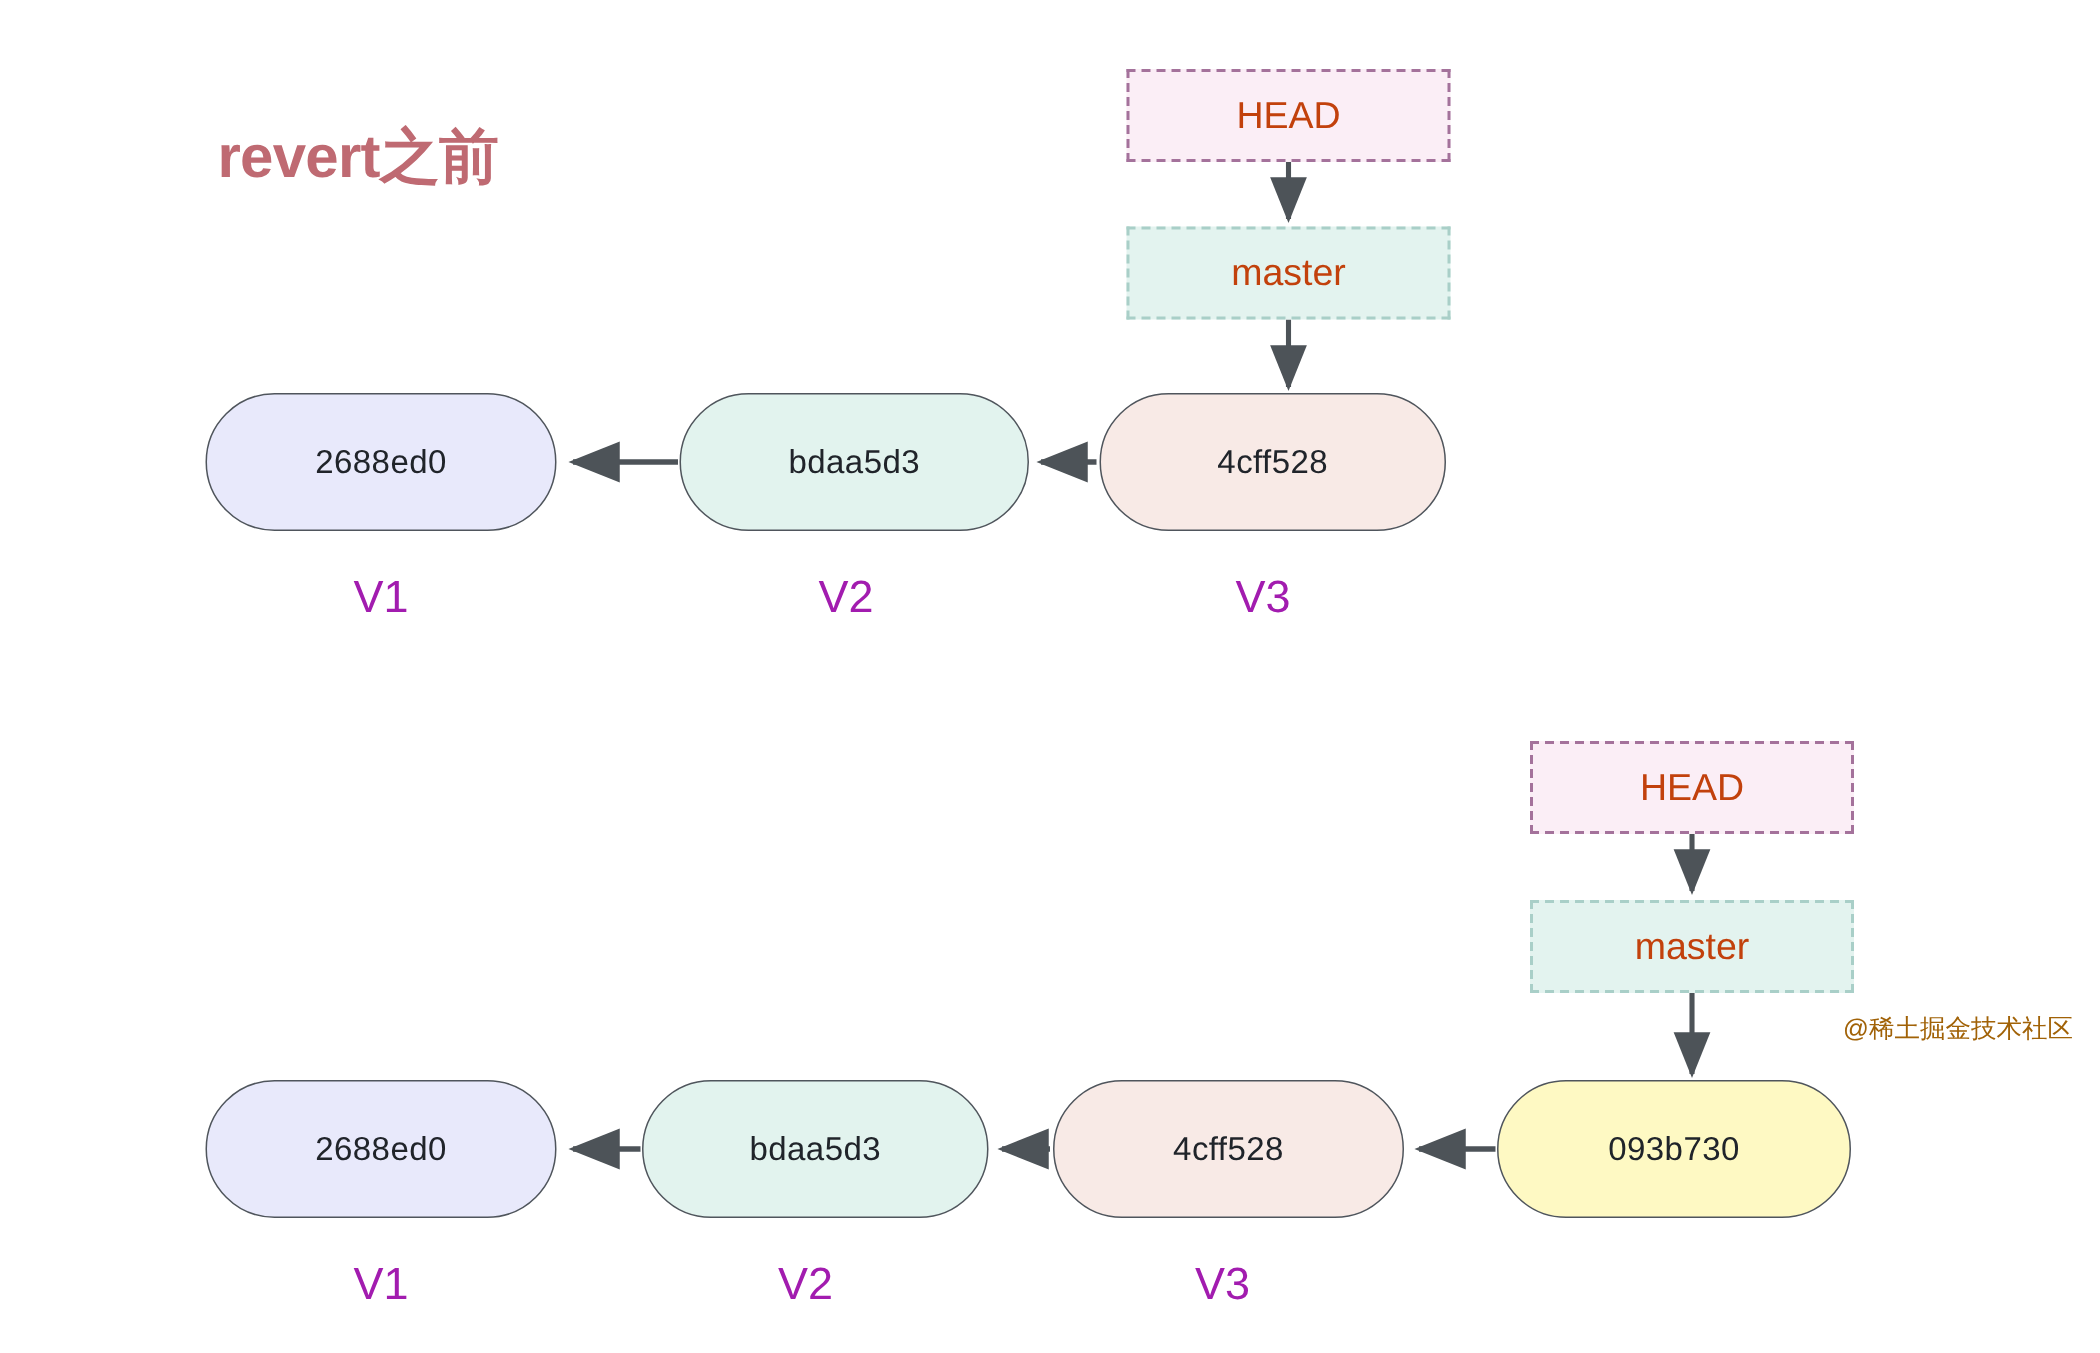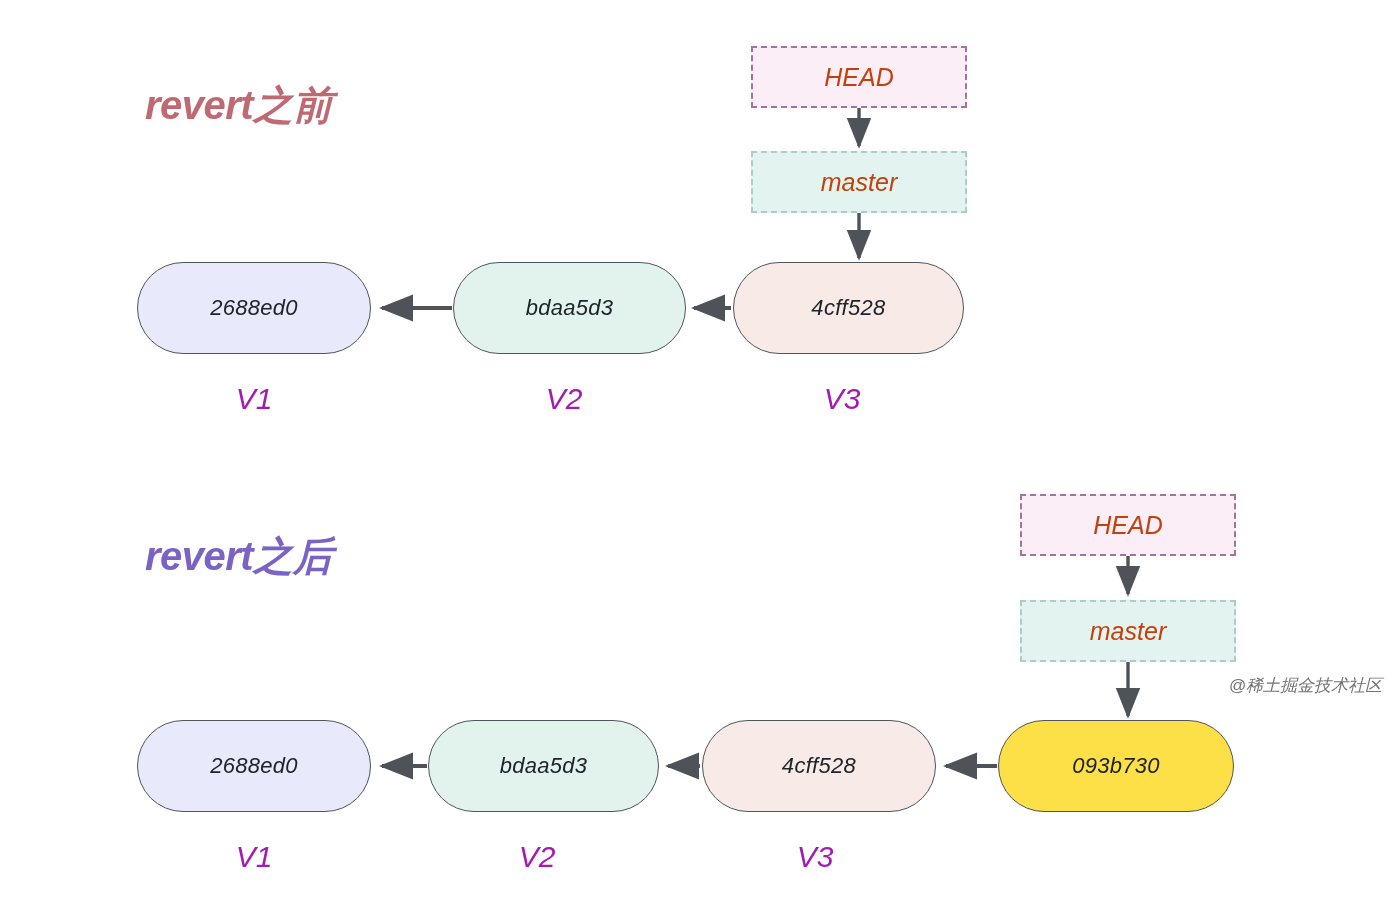--- a/index.html
+++ b/index.html
@@ -15,21 +15,20 @@
     overflow: hidden;
     font-family: "Liberation Sans", "DejaVu Sans", sans-serif;
     -webkit-font-smoothing: antialiased;
   }
 
   #canvas {
     position: absolute;
     inset: 0;
     width: 1400px;
     height: 711px;
-    font-style: italic;
   }
 
   
   .section-title {
     position: absolute;
     font-size: 40px;
     font-weight: 700;
     letter-spacing: -0.5px;
     white-space: nowrap;
     line-height: 1;
@@ -81,21 +80,21 @@
     white-space: nowrap;
     user-select: none;
   }
 
   
   #watermark {
     position: absolute;
     right: 18px;
     bottom: 14px;
     font-size: 17px;
-    color: #737373;
+    color: #a16207;
     white-space: nowrap;
     user-select: none;
   }
 
   
   #arrows { position: absolute; left: 0; top: 0; }
 </style>
 </head>
 <body>
 
@@ -122,21 +121,20 @@
 
     <line x1="427" y1="766" x2="382" y2="766" stroke="#4d5358" stroke-width="3.8" marker-end="url(#ah)"></line>
 
     <line x1="700" y1="766" x2="668" y2="766" stroke="#4d5358" stroke-width="3.8" marker-end="url(#ah)"></line>
 
     <line x1="997" y1="766" x2="946" y2="766" stroke="#4d5358" stroke-width="3.8" marker-end="url(#ah)"></line>
   </svg>
 
   <div class="section-title" id="title-before">revert之前</div>
 
-  <div class="section-title" id="title-after">revert之后</div>
 
   <div class="ref-box ref-head" style="left:751px; top:46px; width:216px; height:62px;">HEAD</div>
 
   <div class="ref-box ref-branch" style="left:751px; top:151px; width:216px; height:62px;">master</div>
 
   <div class="commit-node" style="left:137px; top:262px; width:234px; height:92px; background:#e8e9fb;">2688ed0</div>
 
   <div class="commit-node" style="left:453px; top:262px; width:233px; height:92px; background:#e2f3ee;">bdaa5d3</div>
 
   <div class="commit-node" style="left:733px; top:262px; width:231px; height:92px; background:#f8eae6;">4cff528</div>
@@ -148,21 +146,21 @@
   <div class="ref-box ref-head" style="left:1020px; top:494px; width:216px; height:62px;">HEAD</div>
 
   <div class="ref-box ref-branch" style="left:1020px; top:600px; width:216px; height:62px;">master</div>
 
   <div class="commit-node" style="left:137px; top:720px; width:234px; height:92px; background:#e8e9fb;">2688ed0</div>
 
   <div class="commit-node" style="left:428px; top:720px; width:231px; height:92px; background:#e2f3ee;">bdaa5d3</div>
 
   <div class="commit-node" style="left:702px; top:720px; width:234px; height:92px; background:#f8eae6;">4cff528</div>
 
-  <div class="commit-node" style="left:998px; top:720px; width:236px; height:92px; background:#fde047;">093b730</div>
+  <div class="commit-node" style="left:998px; top:720px; width:236px; height:92px; background:#fef9c3;">093b730</div>
 
   <div class="version-label" style="left:137px; top:840px; width:234px;">V1</div>
   <div class="version-label" style="left:420px; top:840px; width:234px;">V2</div>
   <div class="version-label" style="left:698px; top:840px; width:234px;">V3</div>
 
   <div id="watermark">@稀土掘金技术社区</div>
 
 </div>
 
 </body></html>

